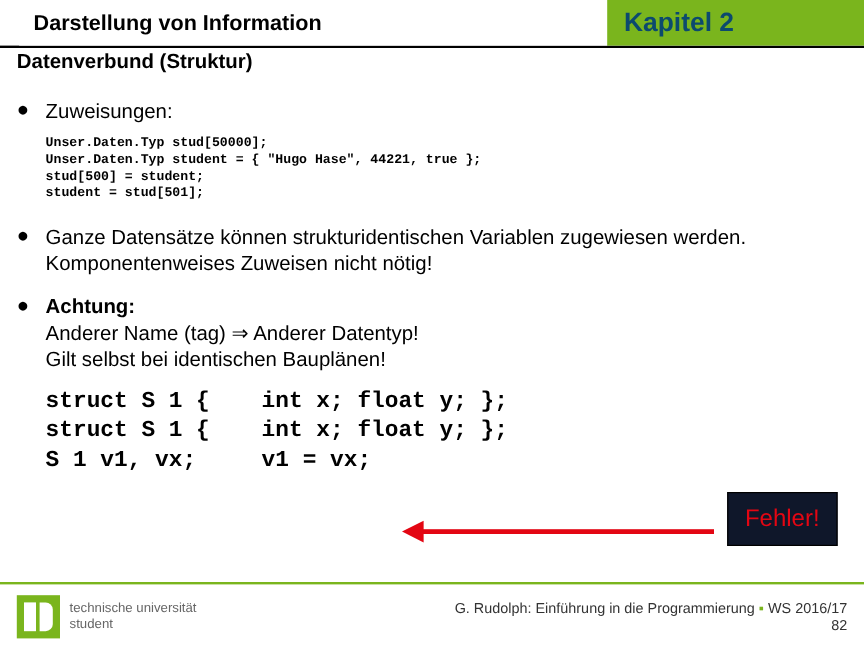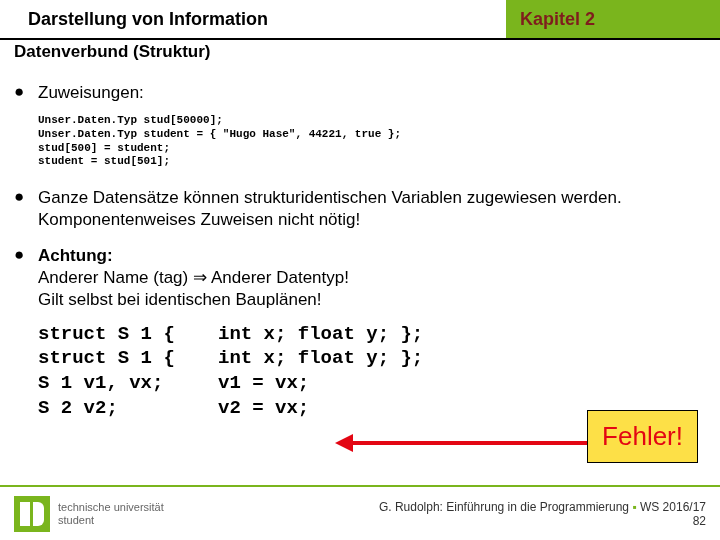--- a/index.html
+++ b/index.html
@@ -1,33 +1,33 @@
 <!DOCTYPE html>
 <html><head>
 <meta charset="utf-8">
 <style>
   * { margin: 0; padding: 0; box-sizing: border-box; }
   body { width: 720px; height: 540px; font-family: Arial, sans-serif; background: #fff; position: relative; }
   .header { display: flex; height: 40px; border-bottom: 2px solid #000; padding-left: 16px; }
   .header-left { flex: 0 0 490px; background: #fff; display: flex; align-items: center; padding-left: 12px; font-weight: bold; font-size: 18px; }
-  .header-right { flex: 1; background: #7ab51d; display: flex; align-items: center; padding-left: 14px; font-weight: bold; font-size: 18px; color: #7f1d1d; }
+  .header-right { flex: 1; background: #7ab51d; display: flex; align-items: center; padding-left: 14px; font-weight: bold; font-size: 22px; color: #0c4a6e; }
   .content { padding: 2px 14px 0 14px; }
   .subtitle { font-weight: bold; font-size: 17px; margin-bottom: 20px; }
   .bullet { display: flex; margin-bottom: 10px; }
   .bullet-marker { width: 24px; font-size: 17px; }
   .bullet-body { flex: 1; font-size: 17px; line-height: 1.3; }
   .code { font-family: "Courier New", monospace; font-size: 11px; font-weight: bold; margin: 8px 0 18px 24px; line-height: 1.25; white-space: pre; }
   .code2 { font-family: "Courier New", monospace; font-size: 19px; font-weight: bold; margin: 10px 0 0 24px; line-height: 1.3; }
   .code-row { display: flex; }
   .code-col1 { width: 180px; white-space: pre; }
   .code-col2 { white-space: pre; }
   .arrow-container { position: absolute; left: 335px; top: 432px; width: 260px; height: 22px; }
   .arrow-line { position: absolute; top: 9px; left: 16px; width: 244px; height: 4px; background: #e30613; }
   .arrow-head { position: absolute; top: 2px; left: 0; width: 0; height: 0; border-right: 18px solid #e30613; border-top: 9px solid transparent; border-bottom: 9px solid transparent; }
-  .fehler { position: absolute; right: 22px; top: 410px; color: #e30613; font-size: 26px; border: 1px solid #000; padding: 10px 14px; background: #fde047; }
+  .fehler { position: absolute; right: 22px; top: 410px; color: #e30613; font-size: 20px; border: 1px solid #000; padding: 10px 14px; background: #0f172a; }
   .footer { position: absolute; bottom: 0; left: 0; right: 0; height: 55px; border-top: 2px solid #7ab51d; display: flex; align-items: center; justify-content: space-between; padding: 4px 14px; }
   .logo { display: flex; align-items: center; gap: 8px; }
   .logo-mark { width: 36px; height: 36px; background: #7ab51d; position: relative; }
   .logo-mark::before { content: ""; position: absolute; left: 6px; top: 6px; width: 10px; height: 24px; background: #fff; }
   .logo-mark::after { content: ""; position: absolute; left: 19px; top: 6px; width: 11px; height: 24px; background: #fff; border-radius: 0 6px 6px 0; }
   .logo-text { font-size: 11px; color: #666; line-height: 1.1; }
   .footer-right { text-align: right; font-size: 12px; color: #333; }
   .sep { color: #7ab51d; font-weight: bold; }
 </style>
 </head>
@@ -71,24 +71,20 @@
         <div class="code-col2">int x; float y; };</div>
       </div>
     <div class="code-row">
         <div class="code-col1">struct S 1 {</div>
         <div class="code-col2">int x; float y; };</div>
       </div>
     <div class="code-row">
         <div class="code-col1">S 1 v1, vx;</div>
         <div class="code-col2">v1 = vx;</div>
       </div>
-    <div class="code-row">
-        <div class="code-col1">S 2 v2;</div>
-        <div class="code-col2">v2 = vx;</div>
-      </div>
   </div>
 </div>
 
 <div class="arrow-container">
   <div class="arrow-line"></div>
   <div class="arrow-head"></div>
 </div>
 
 <div class="fehler">Fehler!</div>
 

